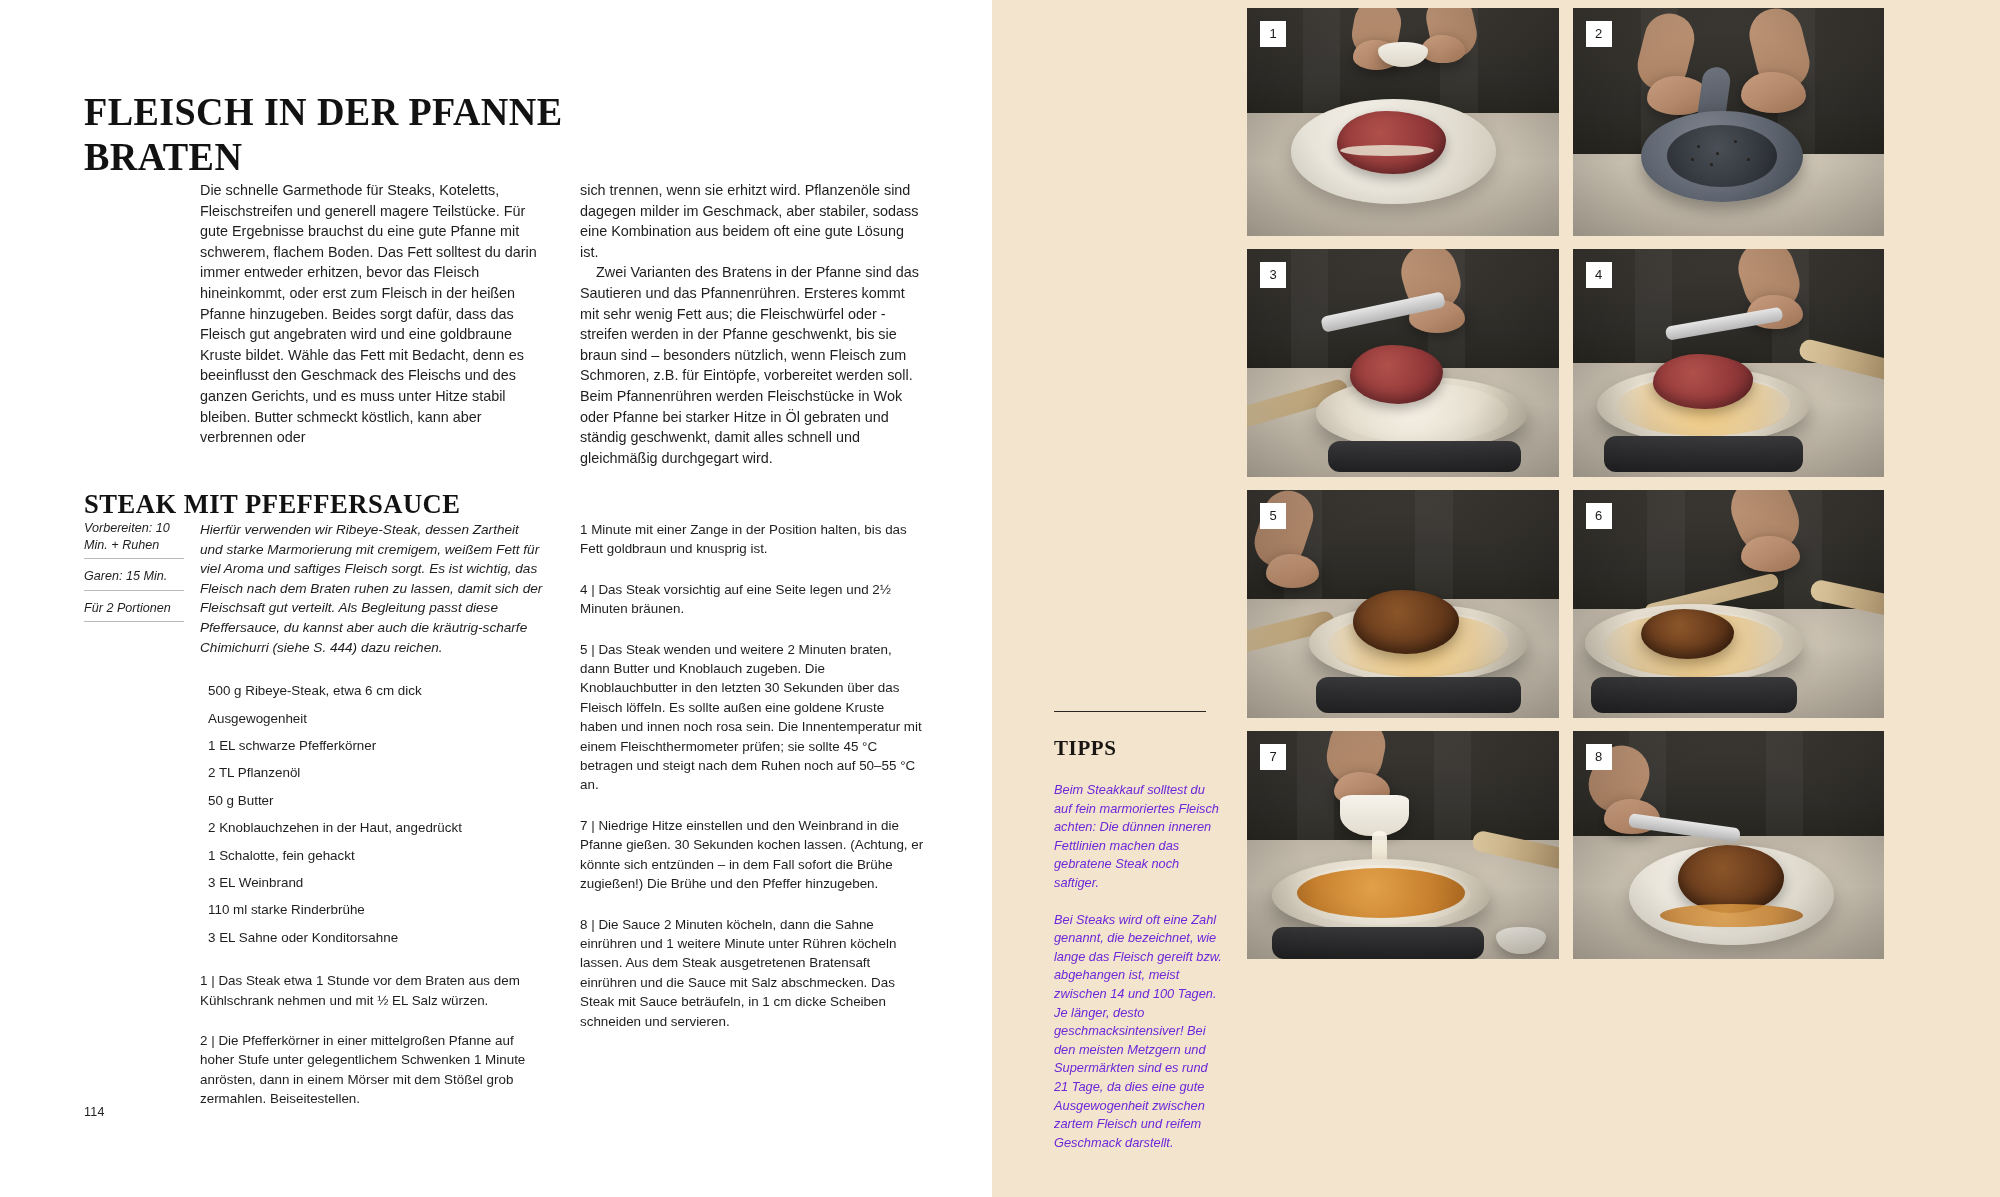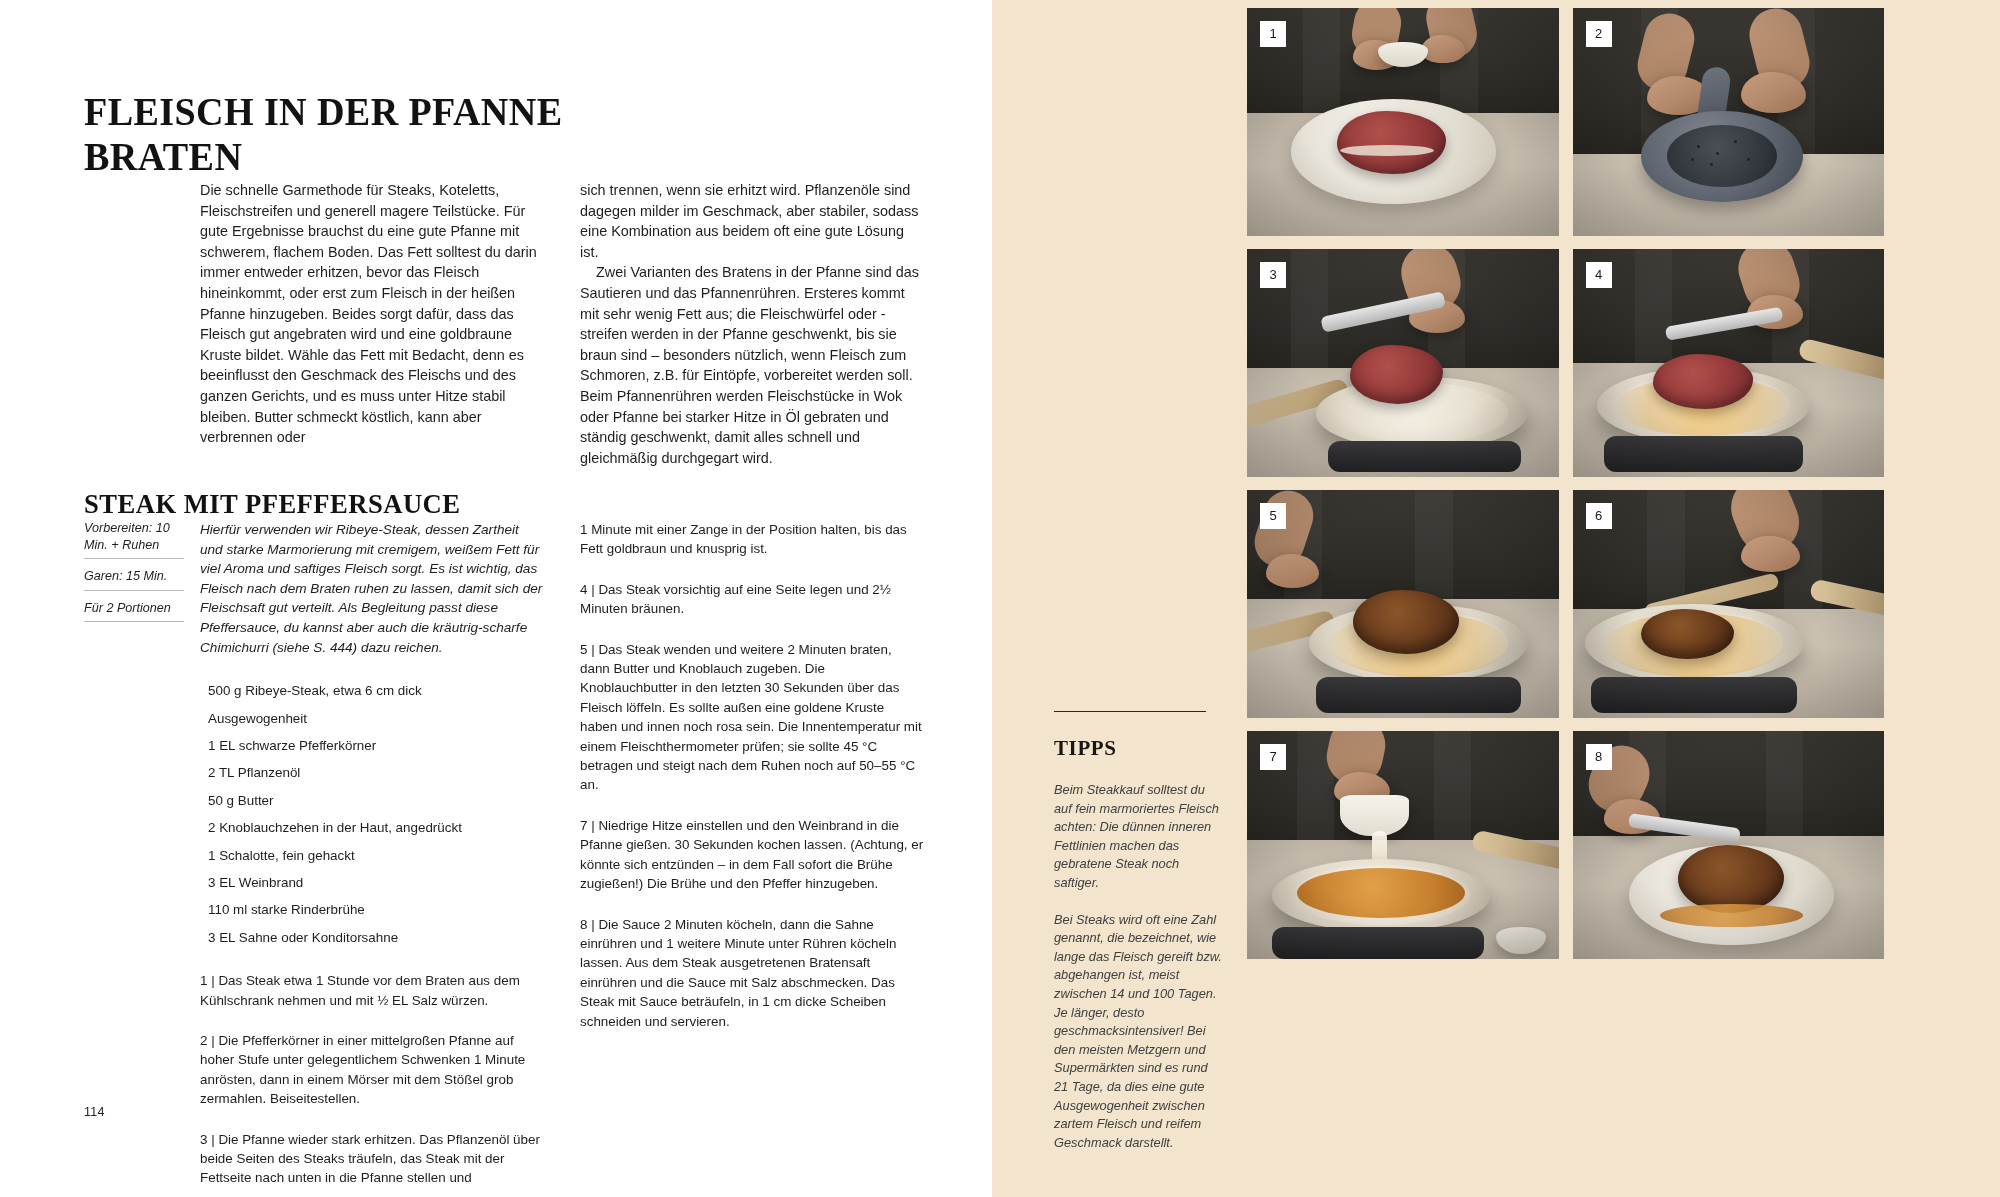--- a/index.html
+++ b/index.html
@@ -350,21 +350,21 @@
     letter-spacing: 0.6px;
     color: #181512;
     text-transform: uppercase;
     margin: 0 0 20px 0;
   }
   .tipps p {
     margin: 0 0 18px 0;
     font-style: italic;
     font-size: 12.8px;
     line-height: 18.6px;
-    color: #404040;
+    color: #6d28d9;
   }
   .tipps p:last-child { margin-bottom: 0; }
 </style>
 </head>
 <body>
 
 <div class="spread">
 
   <div class="page-left">
 
@@ -401,21 +401,20 @@
           <li>50 g Butter</li>
           <li>2 Knoblauchzehen in der Haut, angedrückt</li>
           <li>1 Schalotte, fein gehackt</li>
           <li>3 EL Weinbrand</li>
           <li>110 ml starke Rinderbrühe</li>
           <li>3 EL Sahne oder Konditorsahne</li>
         </ul>
 
         <p class="step"><span class="num">1</span><span class="sep"> | </span><span>Das Steak etwa 1 Stunde vor dem Braten aus dem Kühlschrank nehmen und mit ½ EL Salz würzen.</span></p>
         <p class="step"><span class="num">2</span><span class="sep"> | </span><span>Die Pfefferkörner in einer mittelgroßen Pfanne auf hoher Stufe unter gelegentlichem Schwenken 1 Minute anrösten, dann in einem Mörser mit dem Stößel grob zermahlen. Beiseitestellen.</span></p>
-        <p class="step"><span class="num">3</span><span class="sep"> | </span><span>Die Pfanne wieder stark erhitzen. Das Pflanzenöl über beide Seiten des Steaks träufeln, das Steak mit der Fettseite nach unten in die Pfanne stellen und</span></p>
       </div>
 
       <div class="recipe-col">
         <p class="step"><span>1 Minute mit einer Zange in der Position halten, bis das Fett goldbraun und knusprig ist.</span></p>
         <p class="step"><span class="num">4</span><span class="sep"> | </span><span>Das Steak vorsichtig auf eine Seite legen und 2½ Minuten bräunen.</span></p>
         <p class="step"><span class="num">5</span><span class="sep"> | </span><span>Das Steak wenden und weitere 2 Minuten braten, dann Butter und Knoblauch zugeben. Die Knoblauchbutter in den letzten 30 Sekunden über das Fleisch löffeln. Es sollte außen eine goldene Kruste haben und innen noch rosa sein. Die Innentemperatur mit einem Fleischthermometer prüfen; sie sollte 45 °C betragen und steigt nach dem Ruhen noch auf 50–55 °C an.</span></p>
         <p class="step"><span class="num">7</span><span class="sep"> | </span><span>Niedrige Hitze einstellen und den Weinbrand in die Pfanne gießen. 30 Sekunden kochen lassen. (Achtung, er könnte sich entzünden – in dem Fall sofort die Brühe zugießen!) Die Brühe und den Pfeffer hinzugeben.</span></p>
         <p class="step"><span class="num">8</span><span class="sep"> | </span><span>Die Sauce 2 Minuten köcheln, dann die Sahne einrühren und 1 weitere Minute unter Rühren köcheln lassen. Aus dem Steak ausgetretenen Bratensaft einrühren und die Sauce mit Salz abschmecken. Das Steak mit Sauce beträufeln, in 1 cm dicke Scheiben schneiden und servieren.</span></p>
       </div>
     </div>

